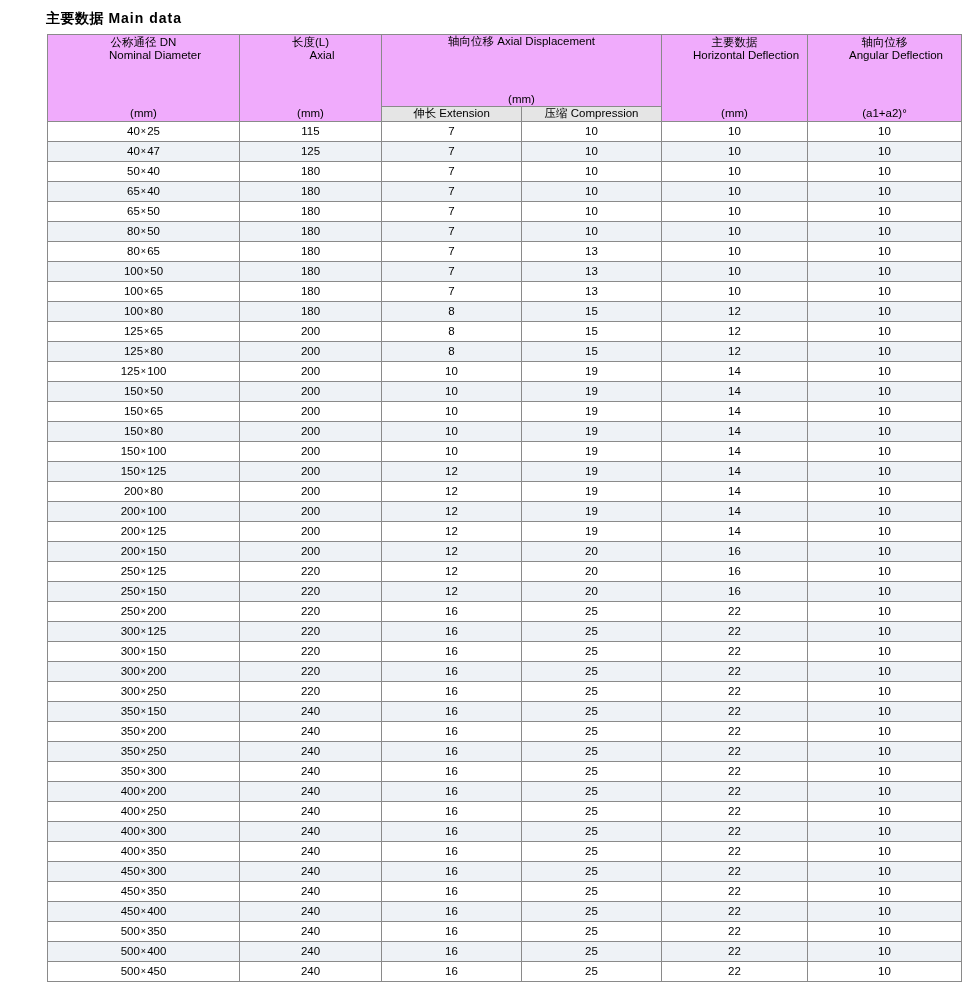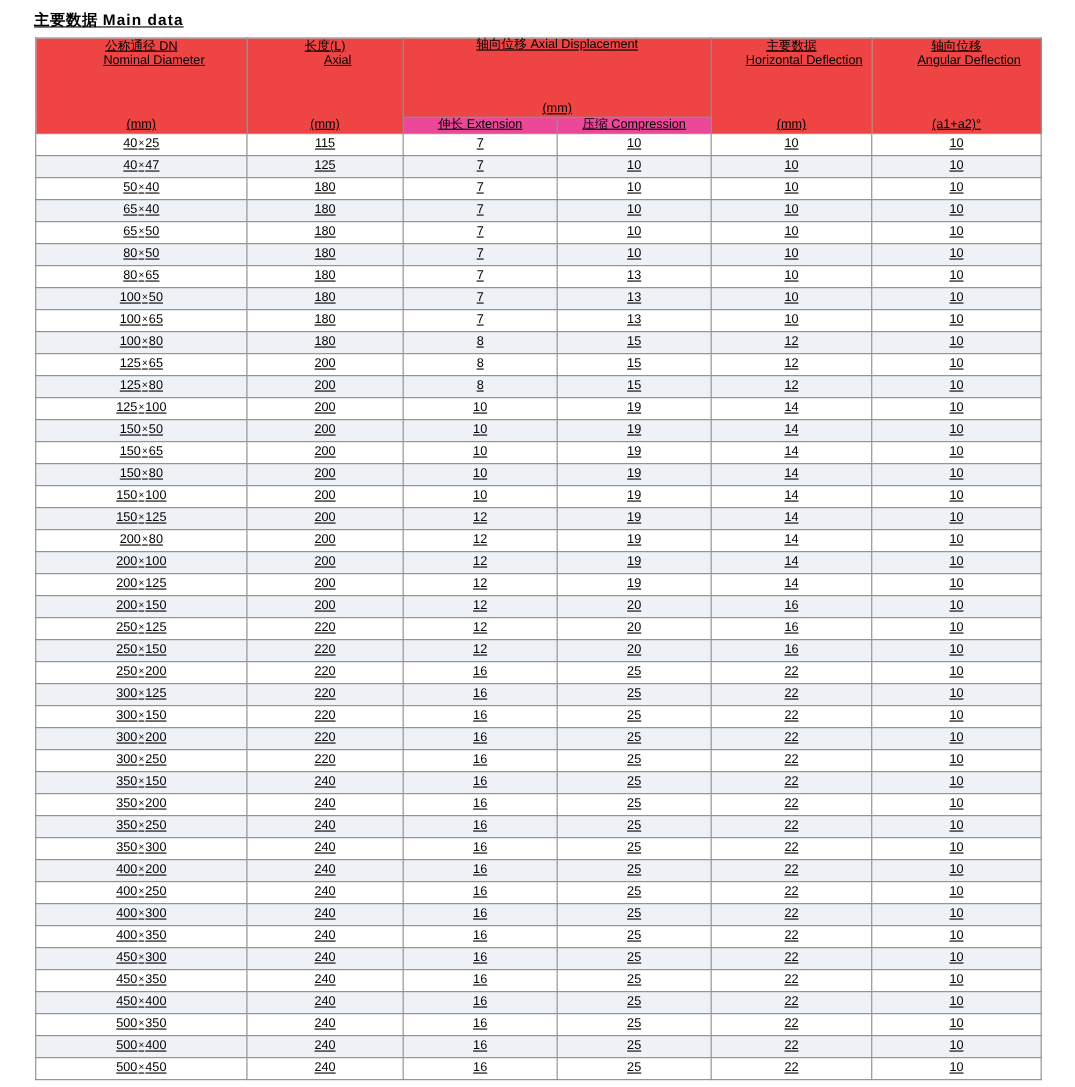--- a/index.html
+++ b/index.html
@@ -12,22 +12,21 @@
     height: 988px;
     font-family: "Liberation Sans", sans-serif;
     color: #000000;
     overflow: hidden;
   }
   .page {
     position: relative;
     width: 889px;
     height: 988px;
     box-sizing: border-box;
-    padding: 8px 0 0 1px;
-    text-decoration: underline;
+    padding: 8px 0 0 16px;
   }
   .doc-title {
     font-size: 14px;
     font-weight: bold;
     margin: 2px 0 6px 30px;
     letter-spacing: 0.5px;
   }
   .doc-title .en {
     font-weight: bold;
     letter-spacing: 1px;
@@ -41,21 +40,21 @@
   table.main-table th,
   table.main-table td {
     border: 1px solid #8a8a8a;
     text-align: center;
     vertical-align: middle;
     font-size: 11.5px;
     line-height: 1.15;
     padding: 0;
   }
   thead th {
-    background: #ef4444;
+    background: #f0abfc;
     font-weight: normal;
     padding: 2px 2px;
   }
   thead th .cn {
     display: block;
     font-size: 11.5px;
   }
   thead th .en {
     display: block;
     font-size: 11.5px;
@@ -63,21 +62,21 @@
   }
   thead th .unit {
     display: block;
     font-size: 11.5px;
     margin-top: 45px;
   }
   .group-head {
     padding: 2px 2px;
   }
   .sub-head {
-    background: #ec4899;
+    background: #e5e5e5;
     font-weight: normal;
     padding: 2px 2px;
     font-size: 11.5px;
   }
   tbody td {
     height: 19px;
     background: #ffffff;
   }
   tbody tr.alt td {
     background: #eef2f6;

